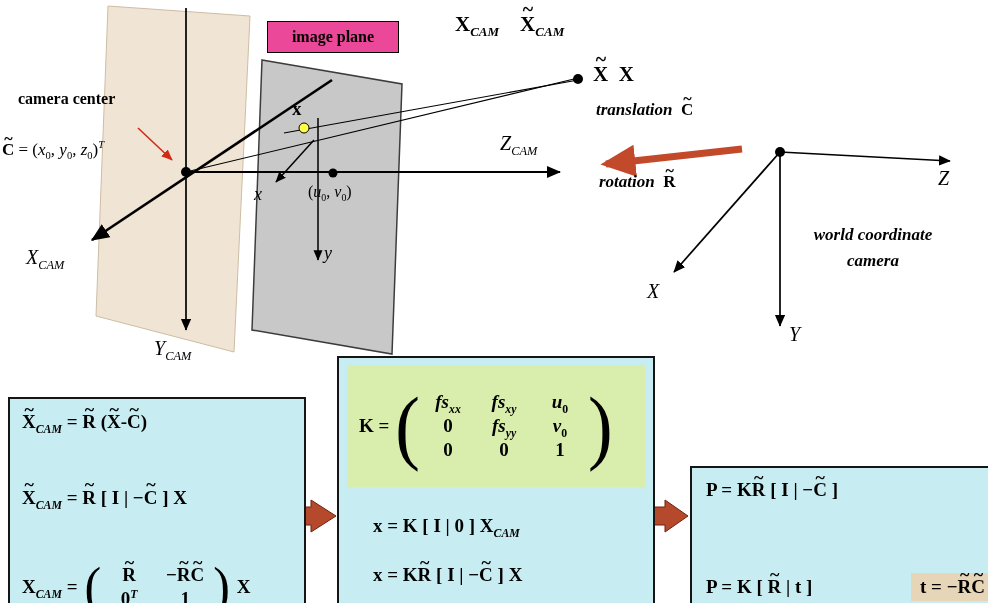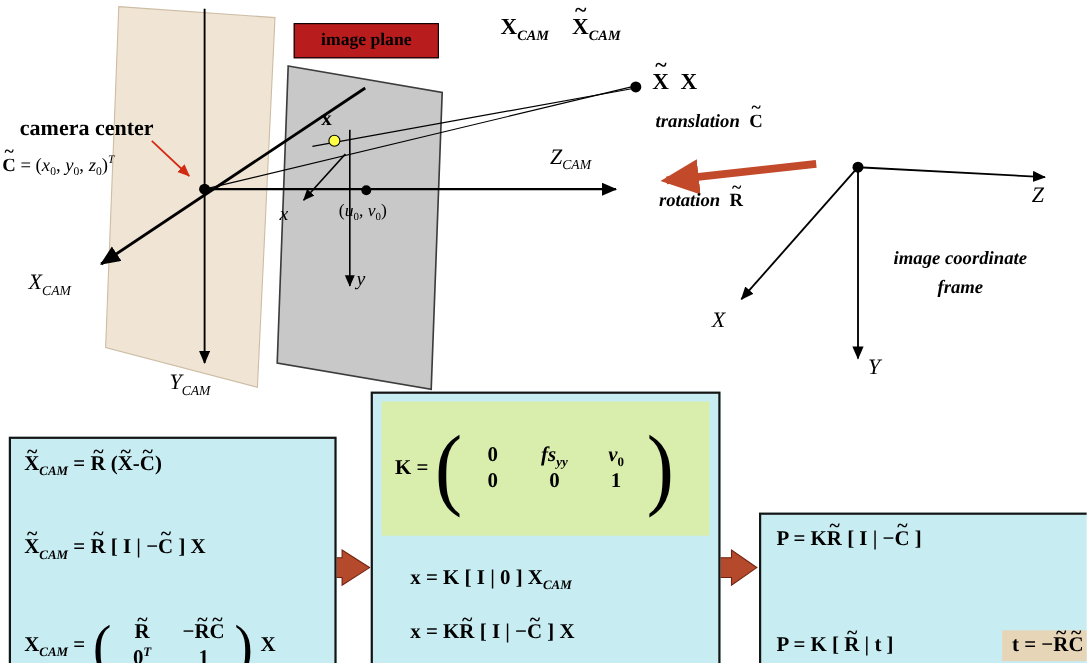--- a/index.html
+++ b/index.html
@@ -73,41 +73,41 @@
     <circle cx="186" cy="172" r="5" style="fill:#000"></circle>
     <circle cx="333" cy="173" r="4.5" style="fill:#000"></circle>
     <circle cx="304" cy="128" r="5" style="fill:var(--point_yellow,#ffff45);stroke:#000;stroke-width:1"></circle>
     <circle cx="578" cy="79" r="5" style="fill:#000"></circle>
     <circle cx="780" cy="152" r="5" style="fill:#000"></circle>
 
     <polygon points="283,507 311,507 311,500 336,516 311,532 311,525 283,525" style="fill:var(--block_arrow,#b5492c);stroke:var(--block_arrow_edge,#6f2310);stroke-width:1"></polygon>
     <polygon points="641,507 665,507 665,500 688,516 665,532 665,525 641,525" style="fill:var(--block_arrow,#b5492c);stroke:var(--block_arrow_edge,#6f2310);stroke-width:1"></polygon>
   </svg>
 
-  <div class="lbl" style="left:267px;top:21px;width:130px;height:30px;background:#b91c1c;border:1.5px solid #000;display:flex;align-items:center;justify-content:center;font-weight:bold;font-size:16px;">image plane</div>
+  <div class="lbl" style="left:267px;top:21px;width:130px;height:30px;background:#ec4899;border:1.5px solid #000;display:flex;align-items:center;justify-content:center;font-weight:bold;font-size:16px;">image plane</div>
 
-  <div class="lbl b" style="left:18px;top:106px;font-size:20px;">camera center</div>
+  <div class="lbl b" style="left:18px;top:90px;font-size:16px;">camera center</div>
   <div class="lbl" style="left:2px;top:140px;font-size:17px;"><b><span class="tl">C<span class="tm">~</span></span></b> = (<i>x</i><sub>0</sub>, <i>y</i><sub>0</sub>, <i>z</i><sub>0</sub>)<sup><i>T</i></sup></div>
 
   <div class="lbl" style="left:26px;top:246px;font-size:20px;"><i>X</i><sub><i>CAM</i></sub></div>
   <div class="lbl" style="left:143px;top:337px;font-size:20px;margin-left:11px;"><i>Y</i><sub><i>CAM</i></sub></div>
   <div class="lbl" style="left:500px;top:132px;font-size:20px;"><i>Z</i><sub><i>CAM</i></sub></div>
 
   <div class="lbl b" style="left:292px;top:98px;font-size:19px;">x</div>
   <div class="lbl" style="left:308px;top:183px;font-size:16px;">(<i>u</i><sub>0</sub>, <i>v</i><sub>0</sub>)</div>
   <div class="lbl" style="left:254px;top:184px;font-size:18px;"><i>x</i></div>
   <div class="lbl" style="left:324px;top:243px;font-size:18px;"><i>y</i></div>
 
   <div class="lbl b" style="left:455px;top:12px;font-size:21px;">X<sub><i>CAM</i></sub> <span class="tl">X<span class="tm">~</span></span><sub><i>CAM</i></sub></div>
   <div class="lbl b" style="left:593px;top:62px;font-size:21px;"><span class="tl">X<span class="tm">~</span></span> X</div>
 
   <div class="lbl b" style="left:596px;top:100px;font-size:17px;"><i>translation</i> <span class="tl">C<span class="tm">~</span></span></div>
   <div class="lbl b" style="left:599px;top:172px;font-size:17px;"><i>rotation</i> <span class="tl">R<span class="tm">~</span></span></div>
 
-  <div class="lbl b i" style="left:810px;top:222px;width:126px;text-align:center;white-space:normal;font-size:17px;line-height:1.5;">image coordinate frame</div>
+  <div class="lbl b i" style="left:810px;top:222px;width:126px;text-align:center;white-space:normal;font-size:17px;line-height:1.5;">world coordinate camera</div>
 
   <div class="lbl" style="left:647px;top:280px;font-size:20px;"><i>X</i></div>
   <div class="lbl" style="left:789px;top:323px;font-size:20px;"><i>Y</i></div>
   <div class="lbl" style="left:938px;top:167px;font-size:20px;"><i>Z</i></div>
 
   <div class="eqbox" style="left:8px;top:397px;width:270px;height:201px;padding:12px;justify-content:space-between;">
     <div class="eq"><span class="tl">X<span class="tm">~</span></span><sub><i>CAM</i></sub> = <span class="tl">R<span class="tm">~</span></span> (<span class="tl">X<span class="tm">~</span></span>-<span class="tl">C<span class="tm">~</span></span>)</div>
     <div class="eq"><span class="tl">X<span class="tm">~</span></span><sub><i>CAM</i></sub> = <span class="tl">R<span class="tm">~</span></span> [ I | −<span class="tl">C<span class="tm">~</span></span> ] X</div>
     <div class="eq-row">
       <span>X<sub><i>CAM</i></sub> =</span>
@@ -129,20 +129,25 @@
     </div>
   </div>
 
   <div class="eqbox" style="left:337px;top:356px;width:298px;height:243px;padding:7px 8px;justify-content:space-between;">
     <div class="greenpanel">
       <span class="eq">K =</span>
       <span class="matrix" style="margin-left:6px;">
         <span class="paren p3">(</span>
         <span class="mtx">
           <span class="mrow">
+            <span class="mcell"><i>fs</i><sub><i>xx</i></sub></span>
+            <span class="mcell"><i>fs</i><sub><i>xy</i></sub></span>
+            <span class="mcell"><i>u</i><sub>0</sub></span>
+          </span>
+          <span class="mrow">
             <span class="mcell">0</span>
             <span class="mcell"><i>fs</i><sub><i>yy</i></sub></span>
             <span class="mcell"><i>v</i><sub>0</sub></span>
           </span>
           <span class="mrow">
             <span class="mcell">0</span>
             <span class="mcell">0</span>
             <span class="mcell">1</span>
           </span>
         </span>

